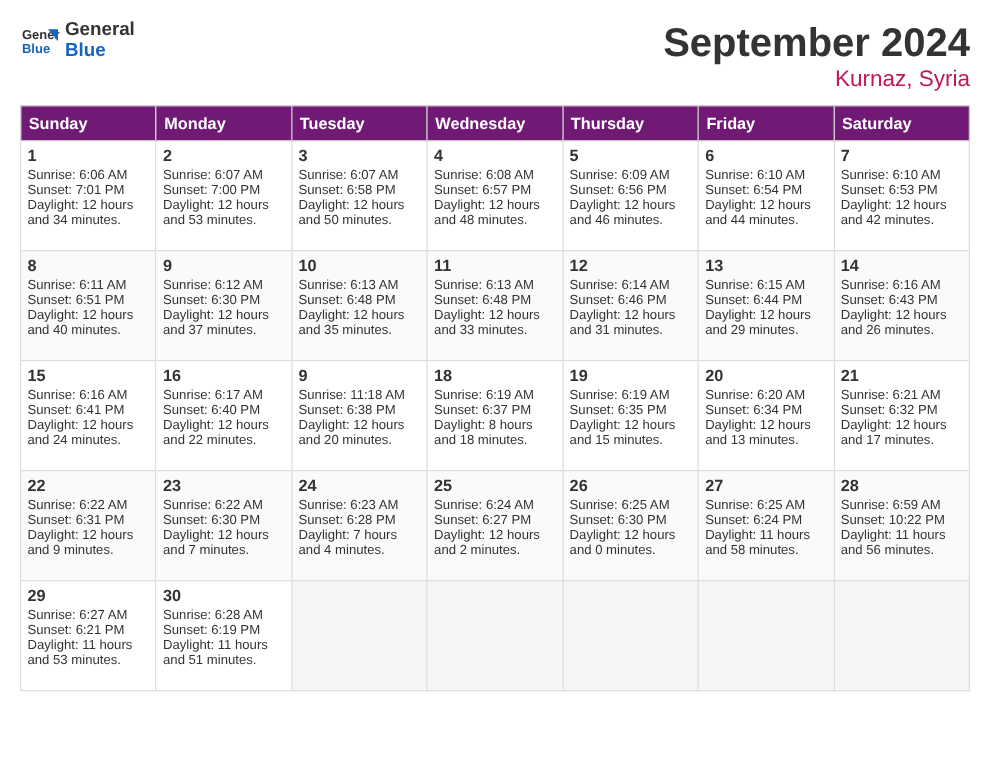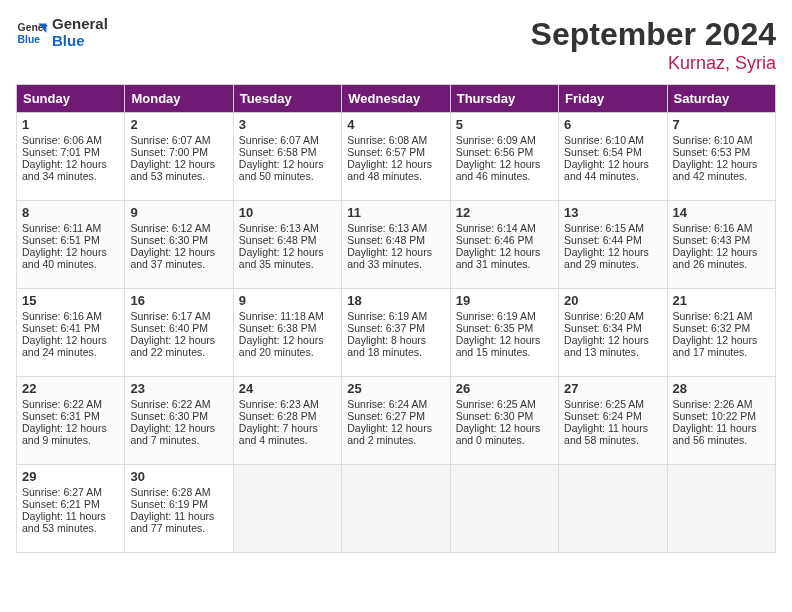--- a/index.html
+++ b/index.html
@@ -271,37 +271,37 @@
         <span>Daylight: 12 hours and 0 minutes.</span>
       </td>
         <td>
         <span class="day-num">27</span>
         <span>Sunrise: 6:25 AM</span><br>
         <span>Sunset: 6:24 PM</span><br>
         <span>Daylight: 11 hours and 58 minutes.</span>
       </td>
         <td>
         <span class="day-num">28</span>
-        <span>Sunrise: 2:26 AM</span><br>
+        <span>Sunrise: 6:59 AM</span><br>
         <span>Sunset: 10:22 PM</span><br>
         <span>Daylight: 11 hours and 56 minutes.</span>
       </td>
       </tr>
       <tr>
         <td>
         <span class="day-num">29</span>
         <span>Sunrise: 6:27 AM</span><br>
         <span>Sunset: 6:21 PM</span><br>
         <span>Daylight: 11 hours and 53 minutes.</span>
       </td>
         <td>
         <span class="day-num">30</span>
         <span>Sunrise: 6:28 AM</span><br>
         <span>Sunset: 6:19 PM</span><br>
-        <span>Daylight: 11 hours and 77 minutes.</span>
+        <span>Daylight: 11 hours and 51 minutes.</span>
       </td>
         <td class="empty"></td>
         <td class="empty"></td>
         <td class="empty"></td>
         <td class="empty"></td>
         <td class="empty"></td>
       </tr>
     </tbody>
 </table>
 

